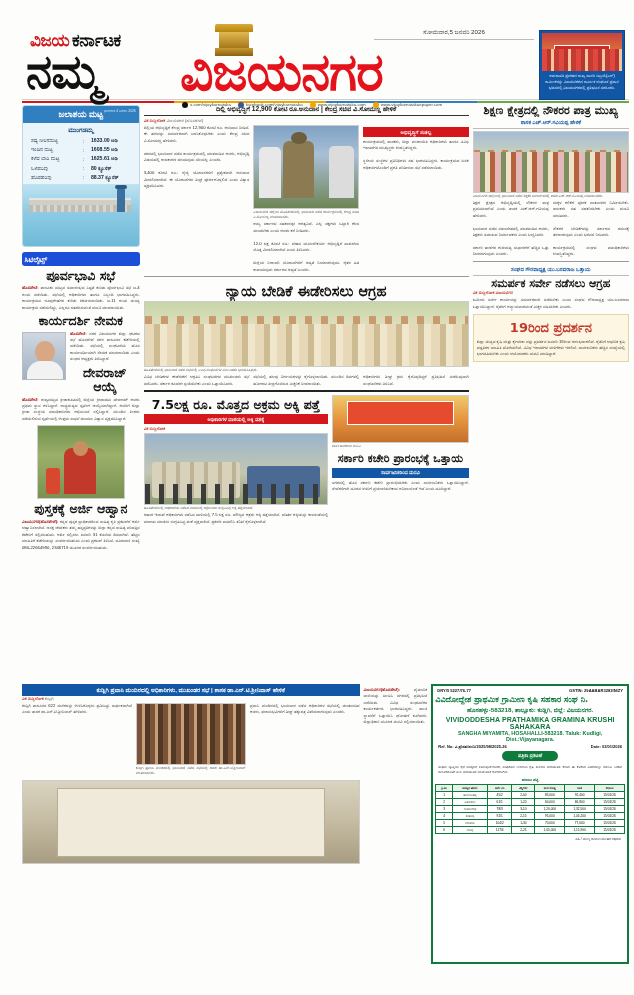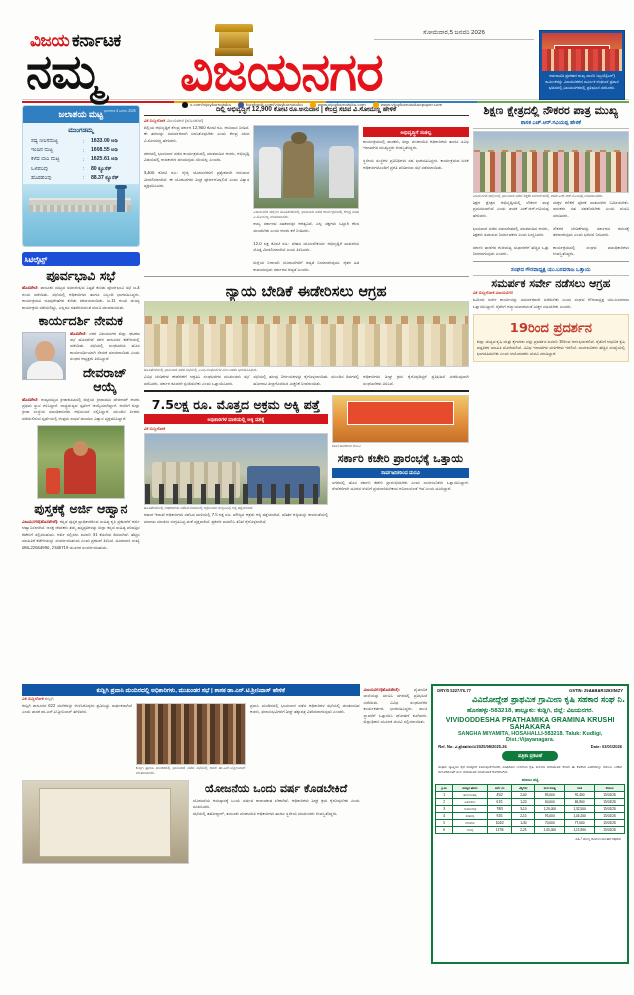--- a/index.html
+++ b/index.html
@@ -131,21 +131,21 @@
   .photoE { width:100%; height:62px; background:linear-gradient(#6d4b35 0%, #8b6245 50%, #4e3626 100%); position:relative; border:1px solid #ccc; overflow:hidden;}
   .photoE .stripes{position:absolute;inset:0;background:repeating-linear-gradient(90deg,#7a5338 0 5px,#c5a079 5px 8px,#523926 8px 13px);}
   .photoF { width:100%; height:84px; background:linear-gradient(#d9d3c0 0%, #c5bba2 50%, #a89d82 100%); position:relative; border:1px solid #ccc; overflow:hidden;}
   .photoF .doc{position:absolute;left:10%;top:8%;width:80%;height:84%;background:#efeada;border:1px solid #b9ae92;}
   .subhead3 { font-size:11px; font-weight:bold; text-align:center; line-height:1.14; color:#111; font-family:"DejaVu Sans", sans-serif; margin:3px 0 2px;}
   .vmhead { font-size:12px; font-weight:bold; color:#111; line-height:1.2; text-align:center; font-family:"DejaVu Sans", sans-serif;}
 
   
   .adbox { border:2px solid #0e7a3c; background:#ffffff; height:100%; padding:2px; }
   .adtop { display:flex; justify-content:space-between; font-size:4.1px; font-weight:bold; color:#111; padding:0 2px;}
-  .adk1 { text-align:right; font-size:8px; font-weight:bold; color:#0e7a3c; line-height:1.2; margin-top:2px; font-family:"DejaVu Sans", sans-serif;}
+  .adk1 { text-align:left; font-size:8px; font-weight:bold; color:#0e7a3c; line-height:1.2; margin-top:2px; font-family:"DejaVu Sans", sans-serif;}
   .adk2 { text-align:center; font-size:6.2px; font-weight:bold; color:#0e7a3c; margin-top:1px;}
   .aden1 { text-align:center; font-size:7px; font-weight:bold; color:#0e7a3c; margin-top:2px; letter-spacing:0.1px;}
   .aden2 { text-align:center; font-size:5.4px; font-weight:bold; color:#0e7a3c; }
   .adref { display:flex; justify-content:space-between; font-size:4px; font-weight:bold; color:#111; padding:2px 3px 0;}
   .adpill { width:56px; margin:2px auto; background:#0e7a3c; color:#fff; font-size:5px; font-weight:bold; text-align:center; padding:1.5px; border-radius:8px;}
   .adbody { font-size:3.5px; line-height:1.45; color:#222; text-align:justify; padding:2px 3px;}
   .adtable { width:100%; border-collapse:collapse; font-size:3.2px; margin-top:2px;}
   .adtable th, .adtable td { border:1px solid #0e7a3c; padding:1px; text-align:center; color:#111;}
   .adtable th { background:#e7f3ea; font-weight:bold;}
   .adfoot { font-size:3.5px; text-align:right; padding:3px 4px 0; color:#111;}
@@ -416,25 +416,20 @@
           <div class="caption">ಕುಡ್ಲಿಗಿ ಪ್ರವಾಸಿ ಮಂದಿರದಲ್ಲಿ ಭಾನುವಾರ ನಡೆದ ಸಭೆಯಲ್ಲಿ ಶಾಸಕ ಡಾ.ಎನ್.ಟಿ.ಶ್ರೀನಿವಾಸ್ ಮಾತನಾಡಿದರು.</div>
         </div>
         <div class="c bodytext">ಪ್ರವಾಸಿ ಮಂದಿರದಲ್ಲಿ ಭಾನುವಾರ ನಡೆದ ಅಧಿಕಾರಿಗಳ ಸಭೆಯಲ್ಲಿ ಮಾತನಾಡಿದ ಅವರು, ಫಲಾನುಭವಿಗಳಿಗೆ ಶೀಘ್ರ ಹಕ್ಕುಪತ್ರ ವಿತರಿಸಲಾಗುವುದು ಎಂದರು.</div>
       </div>
       <div class="cols2" style="margin-top:3px">
         <div class="c">
           <div class="photoF">
               <span class="doc"></span>
             </div>
         </div>
-        <div class="c">
-          <div class="subhead3">ಯೋಜನೆಯ ಒಂದು ವರ್ಷ ಕೊಡಬೇಕಿದೆ</div>
-          <div class="bodytext">ಯೋಜನೆಯ ಅನುಷ್ಠಾನಕ್ಕೆ ಒಂದು ವರ್ಷದ ಕಾಲಾವಕಾಶ ಬೇಕಾಗಿದೆ. ಅಧಿಕಾರಿಗಳು ಶೀಘ್ರ ಕ್ರಮ ಕೈಗೊಳ್ಳಬೇಕು ಎಂದು ಸೂಚಿಸಿದರು.</div>
-          <div class="bodytext">ಸಭೆಯಲ್ಲಿ ತಹಶೀಲ್ದಾರ್, ತಾಲೂಕು ಪಂಚಾಯಿತಿ ಅಧಿಕಾರಿಗಳು ಹಾಗೂ ಸ್ಥಳೀಯ ಮುಖಂಡರು ಉಪಸ್ಥಿತರಿದ್ದರು.</div>
-        </div>
       </div>
     </div>
 
     <div class="bm">
       <div class="bodytext" style="margin-top:3px">
         <b>ವಿಜಯನಗರ(ಹೊಸಪೇಟೆ):</b> <span>ವೈಮಾನಿಕ ದಾಳಿಯನ್ನು ಖಂಡಿಸಿ ನಗರದಲ್ಲಿ ಪ್ರತಿಭಟನೆ ನಡೆಯಿತು. ವಿವಿಧ ಸಂಘಟನೆಗಳ ಕಾರ್ಯಕರ್ತರು ಭಾಗವಹಿಸಿದ್ದರು. ಶಾಂತಿ ಸ್ಥಾಪನೆಗೆ ಒತ್ತಾಯಿಸಿ ಘೋಷಣೆ ಕೂಗಿದರು. ಜಿಲ್ಲಾಧಿಕಾರಿ ಮೂಲಕ ಮನವಿ ಸಲ್ಲಿಸಲಾಯಿತು.</span>
       </div>
     </div>
 
     <div class="br">

